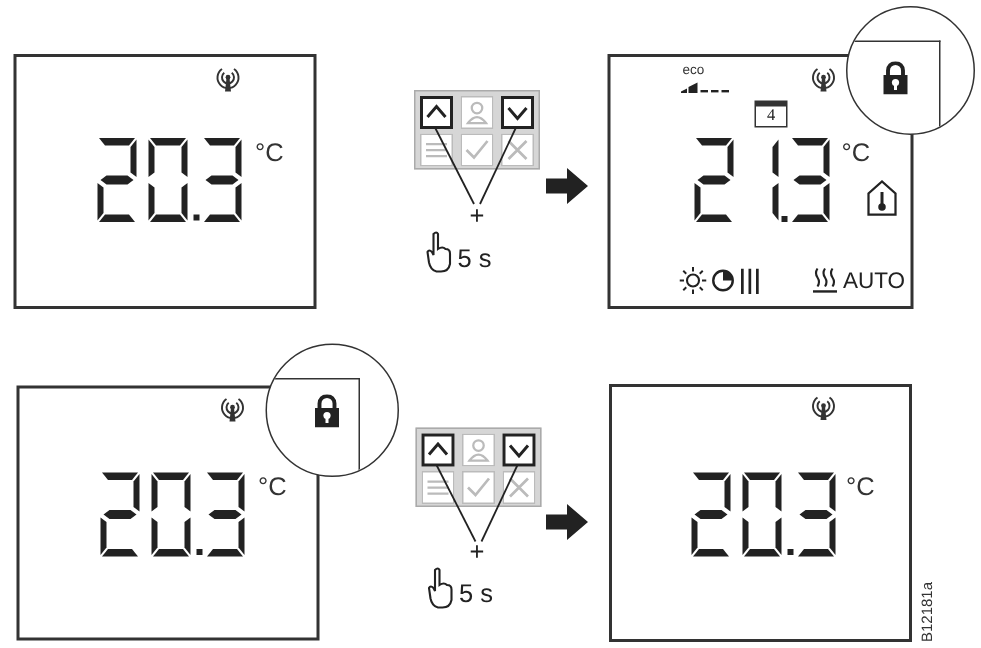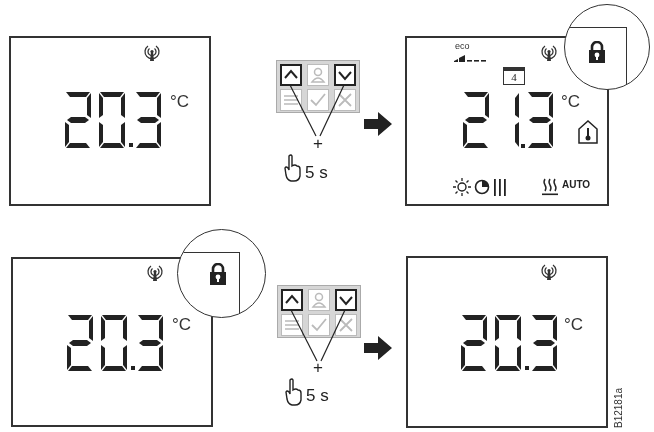--- a/index.html
+++ b/index.html
@@ -6,21 +6,21 @@
   body{width:654px;height:432px;position:relative;overflow:hidden;font-family:"Liberation Sans",sans-serif;color:#222;}
   .abs{position:absolute;}
   .screen{position:absolute;border:2px solid #333;background:#fff;box-sizing:border-box;}
   .deg{position:absolute;font-size:17px;color:#333;line-height:1;}
   .zoom-circle{position:absolute;border:1.5px solid #333;border-radius:50%;background:#fff;overflow:hidden;box-sizing:border-box;}
   .keypad{position:absolute;background:#d6d6d6;box-sizing:border-box;border:1.5px solid #aaa;}
   .key{position:absolute;width:22px;height:22px;background:#fff;box-sizing:border-box;border:1px solid #bbb;}
   .key.active{border:2px solid #222;}
   .press-label{position:absolute;font-size:17px;color:#222;}
   .eco{position:absolute;font-size:9px;color:#333;text-align:center;}
-  .auto{position:absolute;font-size:10px;font-weight:bold;color:#222;}
+  .auto{position:absolute;font-size:15px;font-weight:normal;color:#222;}
   .daybox{position:absolute;width:22px;height:18px;border:1.5px solid #333;border-top:4px solid #333;box-sizing:border-box;font-size:11px;text-align:center;line-height:12px;font-family:"Liberation Serif",serif;}
   .code{position:absolute;font-size:10px;color:#333;transform:rotate(-90deg);transform-origin:left top;white-space:nowrap;}
 </style>
 </head>
 <body>
 
 <svg width="0" height="0" style="position:absolute">
   <defs>
 
     <polygon id="seg-a" points="3,0 27,0 23,5 7,5"></polygon>

